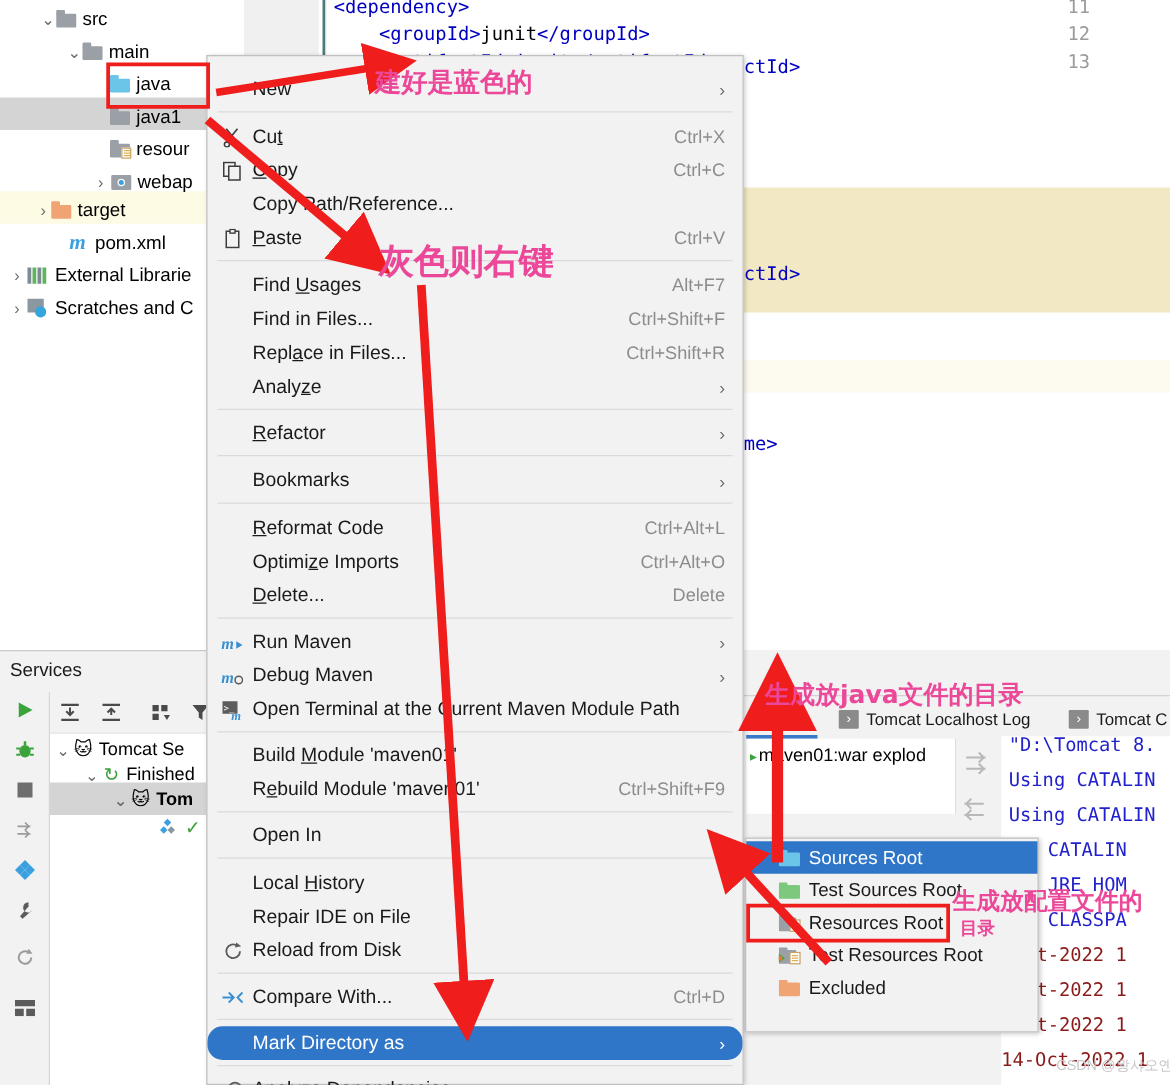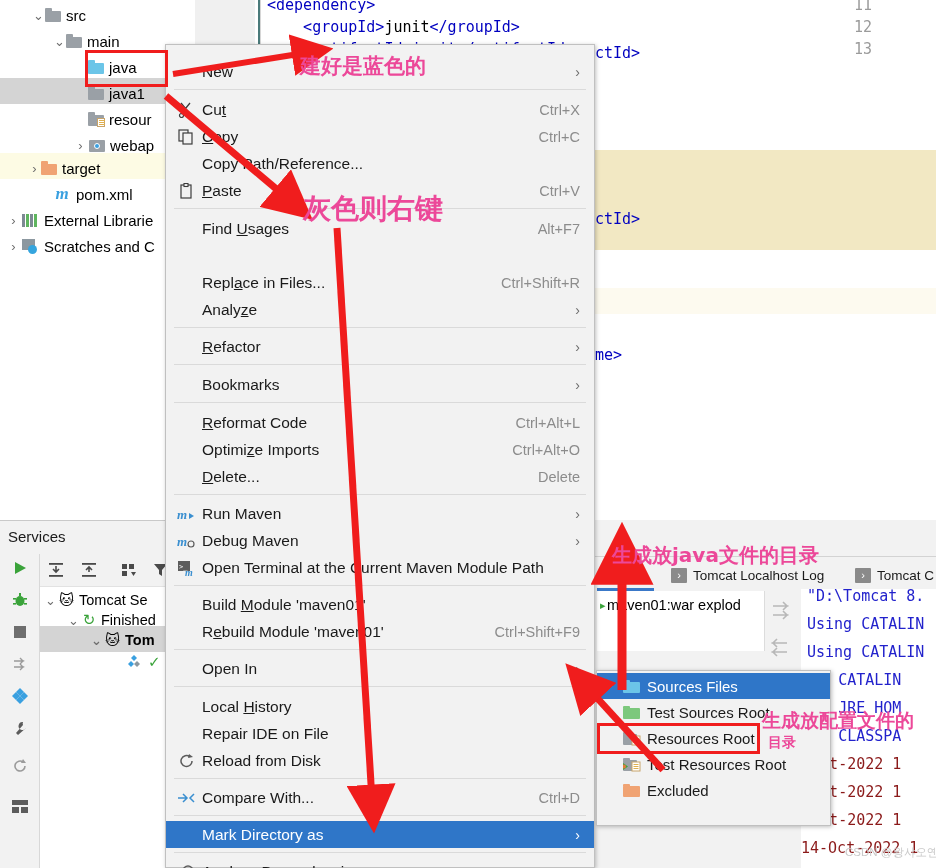--- a/index.html
+++ b/index.html
@@ -175,21 +175,21 @@
   }
   .mi {
     position:absolute; left:0; width:428px; height:27px;
     display:flex; align-items:center; white-space:nowrap;
   }
   .mi .mlabel { position:absolute; left:36px; }
   .mi .mshort { position:absolute; right:14px; color:#8c8c8c; font-size:14.5px; }
   .mi .marrow { position:absolute; right:14px; color:#6e6e6e; font-size:14px; }
   .mi .micon { position:absolute; left:11px; width:18px; height:18px;
     display:flex; align-items:center; justify-content:center; }
-  .mi.sel { background:#2f76c8; color:#ffffff; }
+  .mi.sel { background:#2f76c8; color:#ffffff;border-radius:12px; }
   .mi.sel .marrow { color:#ffffff; }
   .msep { position:absolute; left:8px; width:412px; height:1px; background:#dadada; }
   .ul { text-decoration:underline; }
 
   
   #submenu {
     position:absolute; left:596px; top:670px; width:235px; height:156px;
     background:#f2f2f2; border:1px solid #c0c0c0;
     box-shadow:1px 1px 4px rgba(0,0,0,.25);
     font-size:15px; color:#1a1a1a;
@@ -551,20 +551,24 @@
     </span>
     <span class="mlabel"><span class="ul">P</span>aste</span>
     <span class="mshort">Ctrl+V</span>
   </div>
   <div class="msep" style="top:163px;"></div>
 
   <div class="mi" style="top:170px;">
     <span class="mlabel">Find <span class="ul">U</span>sages</span>
     <span class="mshort">Alt+F7</span>
   </div>
+  <div class="mi" style="top:197px;">
+    <span class="mlabel">Find in Files...</span>
+    <span class="mshort">Ctrl+Shift+F</span>
+  </div>
   <div class="mi" style="top:224px;">
     <span class="mlabel">Repl<span class="ul">a</span>ce in Files...</span>
     <span class="mshort">Ctrl+Shift+R</span>
   </div>
   <div class="mi" style="top:251px;">
     <span class="mlabel">Analy<span class="ul">z</span>e</span>
     <span class="marrow">›</span>
   </div>
   <div class="msep" style="top:282px;"></div>
 
@@ -690,21 +694,21 @@
 </div>
 
 <div id="submenu">
   <div class="sub-mi sel" style="top:2px;">
     <span class="sicon">
       <svg width="18" height="15" viewBox="0 0 18 15">
           <rect x="0" y="1" width="7" height="3" rx="1" fill="#6bc5e8"></rect>
           <rect x="0" y="3" width="17" height="11" rx="1" fill="#6bc5e8"></rect>
         </svg>
     </span>
-    <span class="slabel">Sources Files</span>
+    <span class="slabel">Sources Root</span>
   </div>
   <div class="sub-mi" style="top:28px;">
     <span class="sicon">
       <svg width="18" height="15" viewBox="0 0 18 15">
           <rect x="0" y="1" width="7" height="3" rx="1" fill="#7cc87c"></rect>
           <rect x="0" y="3" width="17" height="11" rx="1" fill="#7cc87c"></rect>
         </svg>
     </span>
     <span class="slabel">Test Sources Root</span>
   </div>

